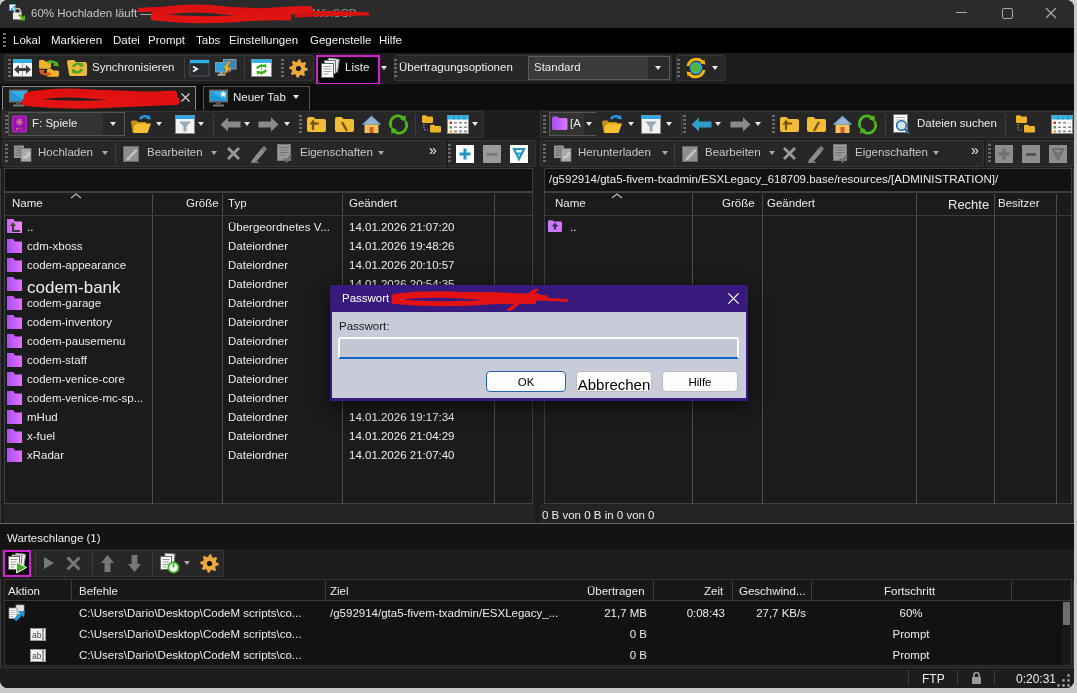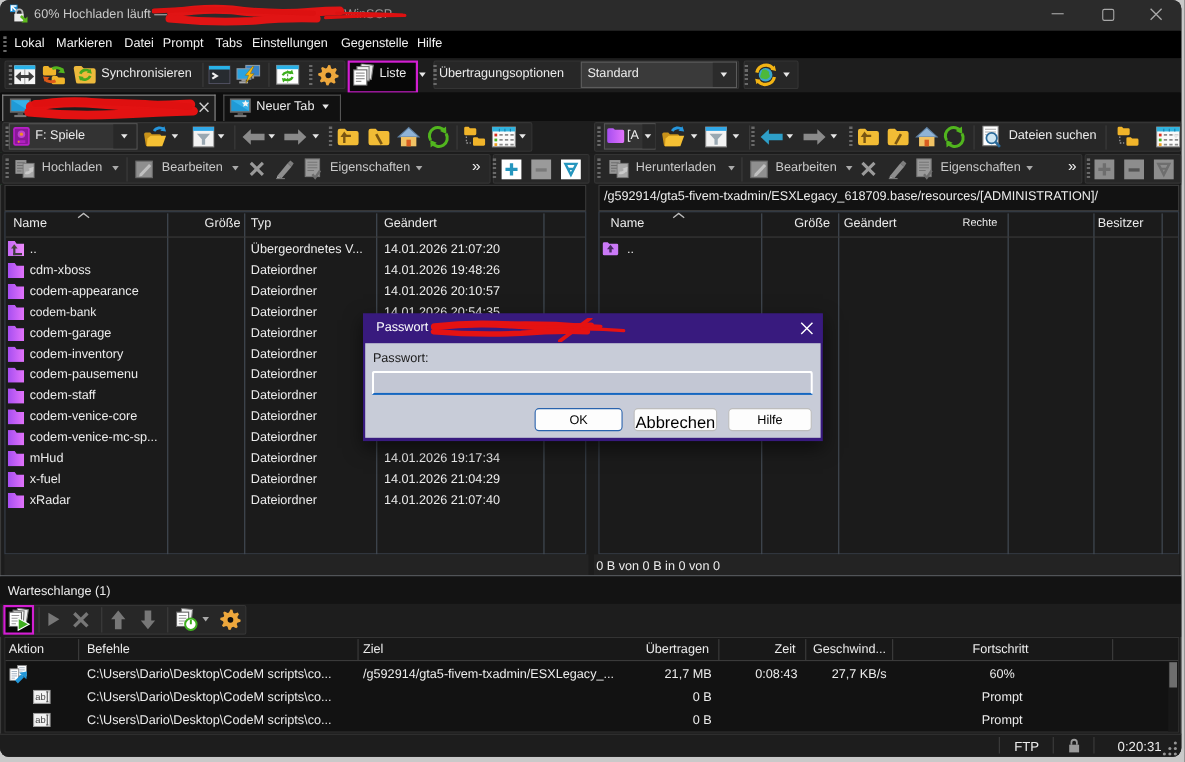--- a/index.html
+++ b/index.html
@@ -457,21 +457,21 @@
     <div class="t" style="left:349px;top:222px;font-size:11.5px">14.01.2026 21:07:20</div>
     <div class="ab fold" style="left:7px;top:239px"></div>
     <div class="t" style="left:27px;top:241px;font-size:11.5px">cdm-xboss</div>
     <div class="t" style="left:228px;top:241px;font-size:11.5px">Dateiordner</div>
     <div class="t" style="left:349px;top:241px;font-size:11.5px">14.01.2026 19:48:26</div>
     <div class="ab fold" style="left:7px;top:258px"></div>
     <div class="t" style="left:27px;top:260px;font-size:11.5px">codem-appearance</div>
     <div class="t" style="left:228px;top:260px;font-size:11.5px">Dateiordner</div>
     <div class="t" style="left:349px;top:260px;font-size:11.5px">14.01.2026 20:10:57</div>
     <div class="ab fold" style="left:7px;top:277px"></div>
-    <div class="t" style="left:27px;top:279px;font-size:11px">codem-bank</div>
+    <div class="t" style="left:27px;top:279px;font-size:17px">codem-bank</div>
     <div class="t" style="left:228px;top:279px;font-size:11.5px">Dateiordner</div>
     <div class="t" style="left:349px;top:279px;font-size:11.5px">14.01.2026 20:54:35</div>
     <div class="ab fold" style="left:7px;top:296px"></div>
     <div class="t" style="left:27px;top:298px;font-size:11.5px">codem-garage</div>
     <div class="t" style="left:228px;top:298px;font-size:11.5px">Dateiordner</div>
     <div class="ab fold" style="left:7px;top:315px"></div>
     <div class="t" style="left:27px;top:317px;font-size:11.5px">codem-inventory</div>
     <div class="t" style="left:228px;top:317px;font-size:11.5px">Dateiordner</div>
     <div class="ab fold" style="left:7px;top:334px"></div>
     <div class="t" style="left:27px;top:336px;font-size:11.5px">codem-pausemenu</div>
@@ -499,21 +499,21 @@
     <div class="t" style="left:349px;top:450px;font-size:11.5px">14.01.2026 21:07:40</div>
   </div>
 
   <div class="ab" id="rightlist" style="left:544px;top:192px;width:528px;height:312px;background:#1b1b1b;border:1px solid #39414c;box-sizing:border-box"></div>
   <div class="t" style="left:555px;top:198px;font-size:11.5px">Name</div>
   <svg class="ab" style="left:611px;top:193px" width="12" height="6" viewBox="0 0 12 6">
       <path d="M1,5 L6,1 L11,5" stroke="#bbb" stroke-width="1.2" fill="none"></path>
     </svg>
   <div class="t" style="left:722px;top:198px;font-size:11.5px">Größe</div>
   <div class="t" style="left:767px;top:198px;font-size:11.5px">Geändert</div>
-  <div class="t" style="left:875px;top:198px;font-size:10px">Rechte</div>
+  <div class="t" style="left:948px;top:198px;font-size:13px">Rechte</div>
   <div class="t" style="left:998px;top:198px;font-size:11.5px">Besitzer</div>
   <div class="vsep" style="left:692px;top:194px;height:310px;background:#454e58"></div>
   <div class="vsep" style="left:762px;top:194px;height:310px;background:#454e58"></div>
   <div class="vsep" style="left:916px;top:194px;height:310px;background:#454e58"></div>
   <div class="vsep" style="left:994px;top:194px;height:310px;background:#454e58"></div>
   <div class="vsep" style="left:1056px;top:194px;height:310px;background:#454e58"></div>
   <div class="hdrline" style="left:545px;top:215px;width:526px"></div>
   <div class="ab" id="r-updir" style="left:547px;top:219px;width:16px;height:14px"><svg width="16" height="14" viewBox="0 0 16 14">
         <path d="M1,2.5 q0,-1.3 1.3,-1.3 h3.2 l1.3,1.3 h7 q1.2,0 1.2,1.2 v8 q0,1.3 -1.3,1.3 h-11.5 q-1.2,0 -1.2,-1.2 Z" fill="#cb79f7"></path>
         <polygon points="8,3.5 4.8,7.5 11.2,7.5" fill="#462a60"></polygon>

